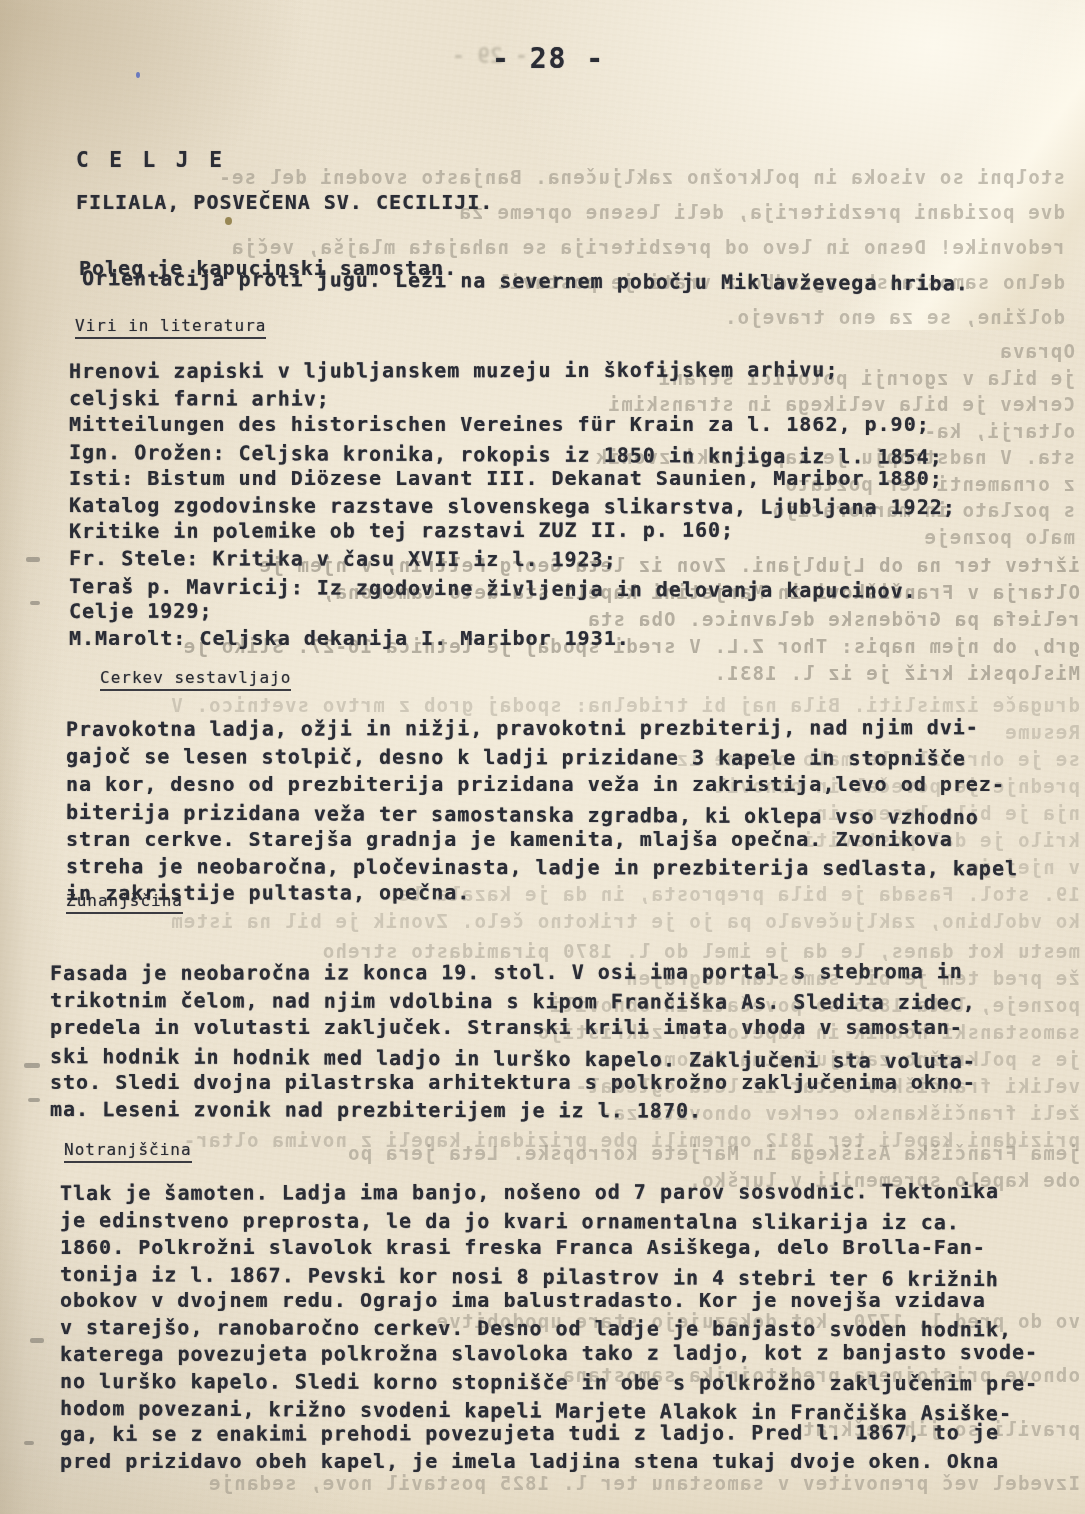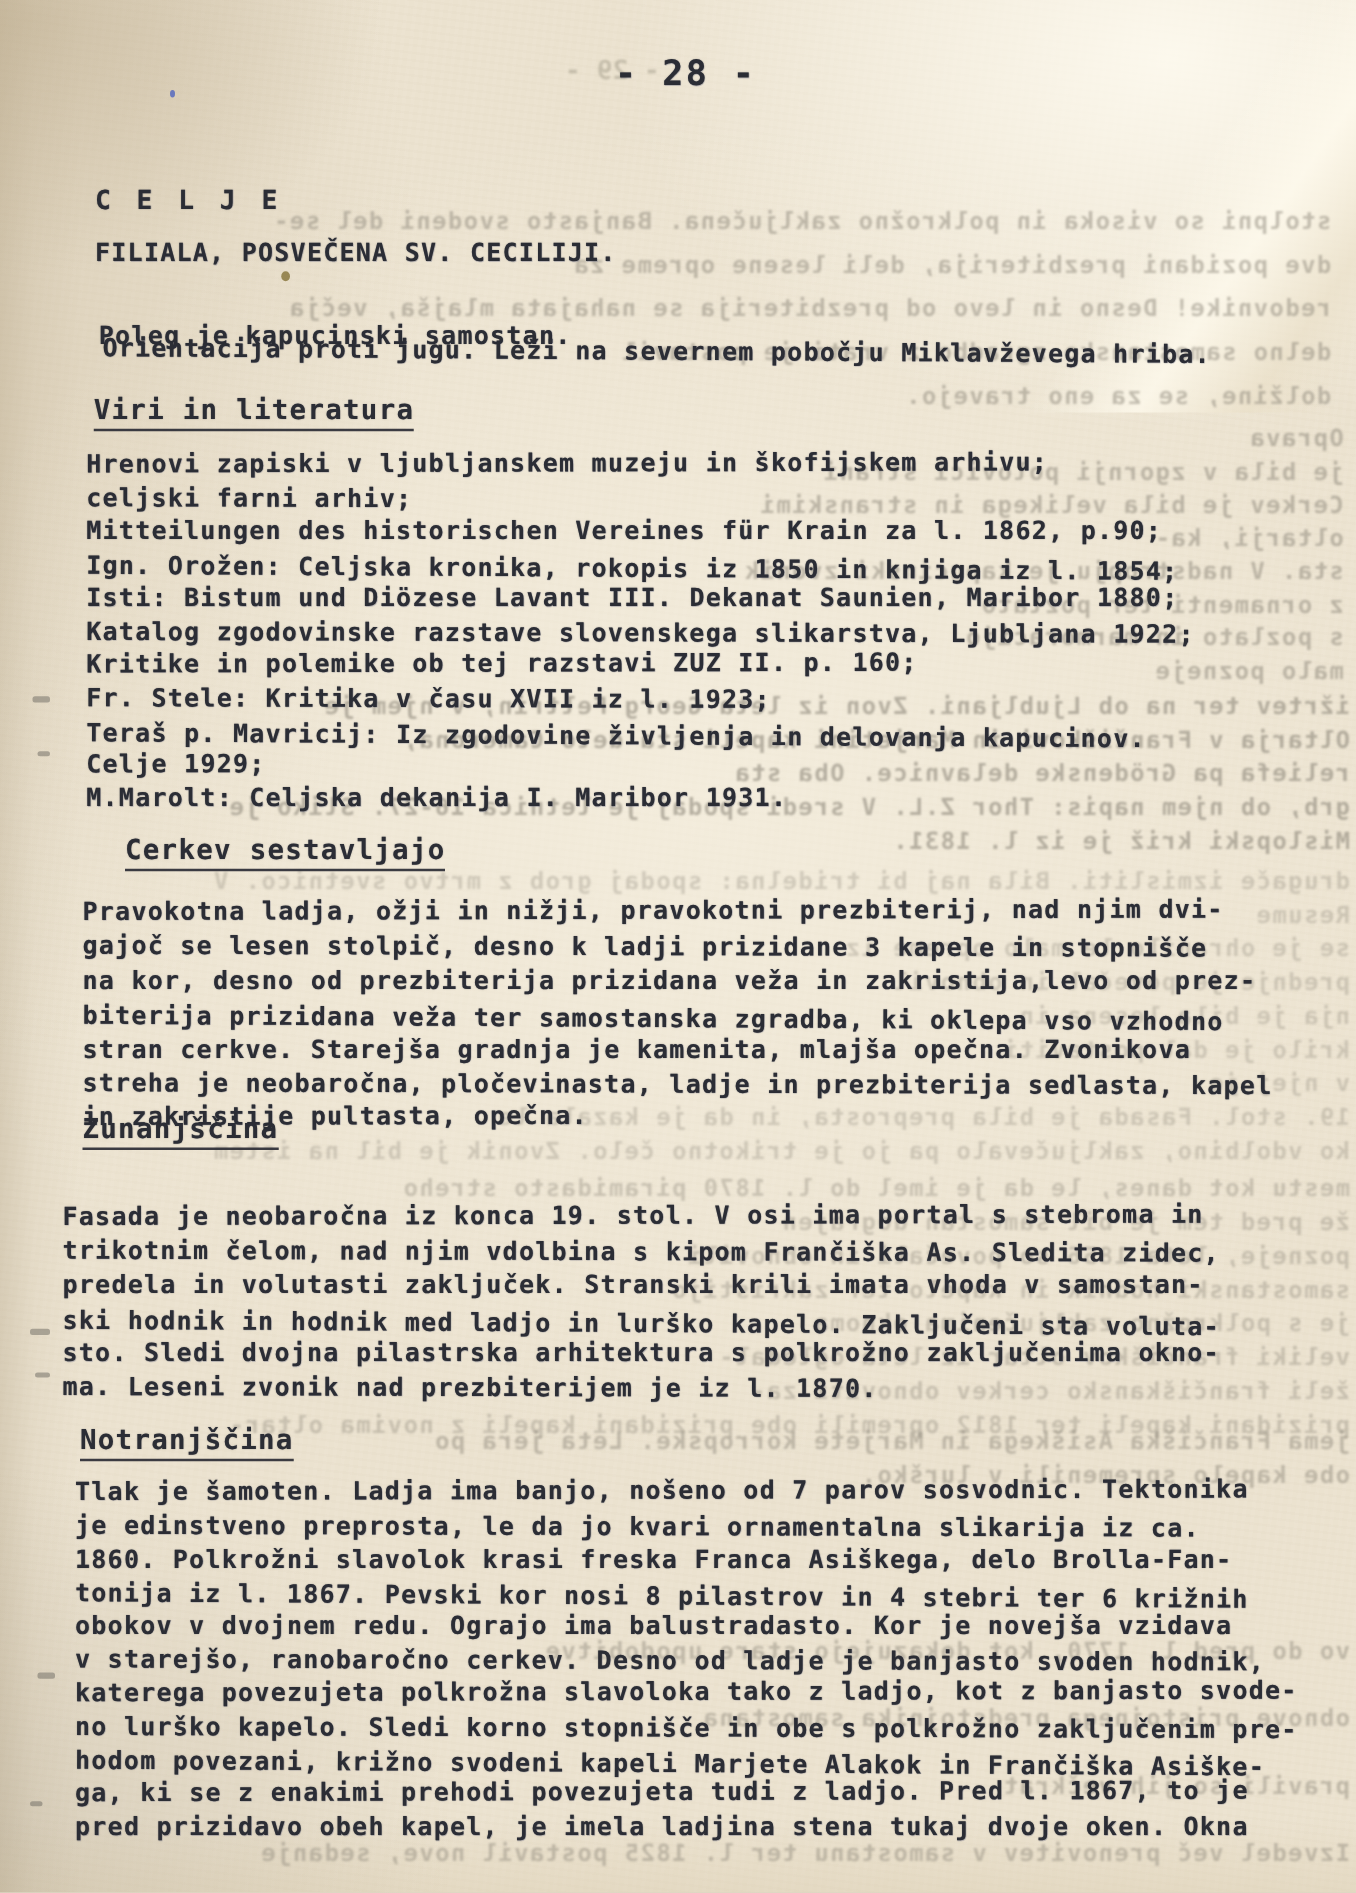--- a/index.html
+++ b/index.html
@@ -34,21 +34,21 @@
     text-shadow:0 0 1px rgba(43,45,53,0.55), 0.5px 0.4px 0 rgba(38,52,110,0.18);
     transform-origin:left center;
   }
   .page-number{top:42px;left:492px;font-size:28px;letter-spacing:2px;}
   .doc-title{top:148px;left:76px;font-size:21px;letter-spacing:4px;}
   .doc-subtitle{top:190px;left:76px;}
   .intro-1{top:228px;left:79px;margin-top:28px;}
   .intro-2{top:266px;left:82px;transform:rotate(0.35deg);}
   .sec-heading{
     position:absolute;display:inline-block;
-    font-size:22px;font-weight:bold;letter-spacing:1px;
+    font-size:16px;font-weight:normal;letter-spacing:1px;
     padding-bottom:2px;border-bottom:2.5px solid rgba(43,45,53,0.92);
     text-shadow:0 0 1px rgba(43,45,53,0.55);
     white-space:pre;
   }
   .h-sources{top:316px;left:75px;}
   .h-structure{top:668px;left:72px;margin-left:28px;}
   .h-exterior{top:891px;left:66px;}
   .h-interior{top:1140px;left:64px;text-align:center;}
   .lines{position:absolute;}
   .lines .tline{

